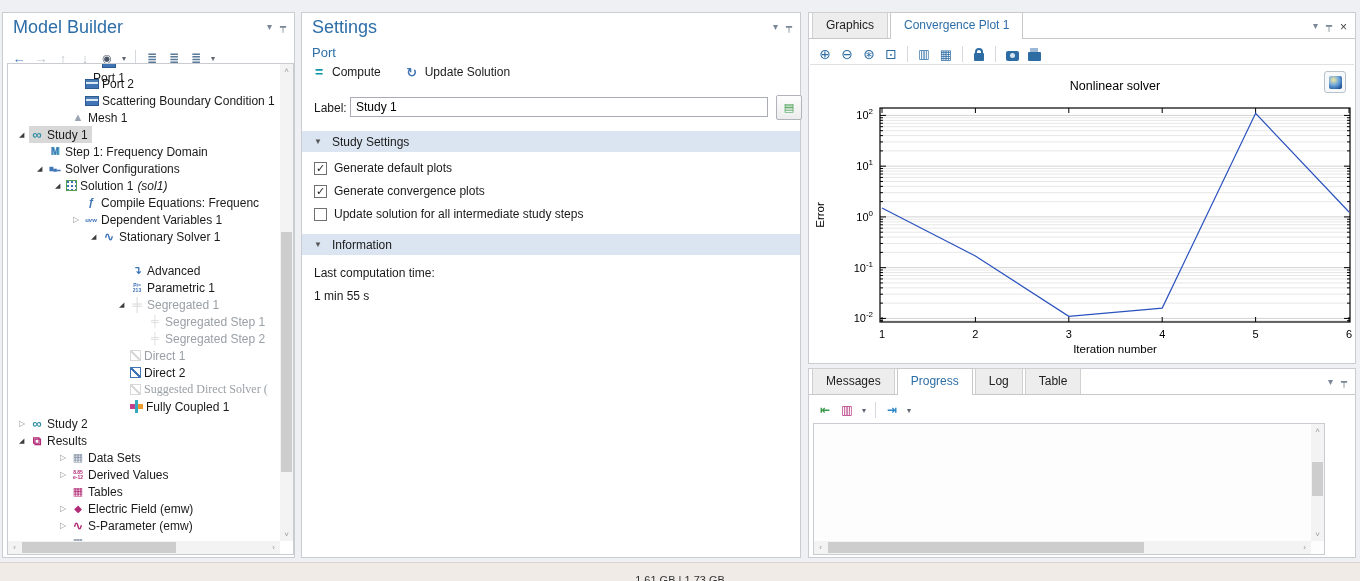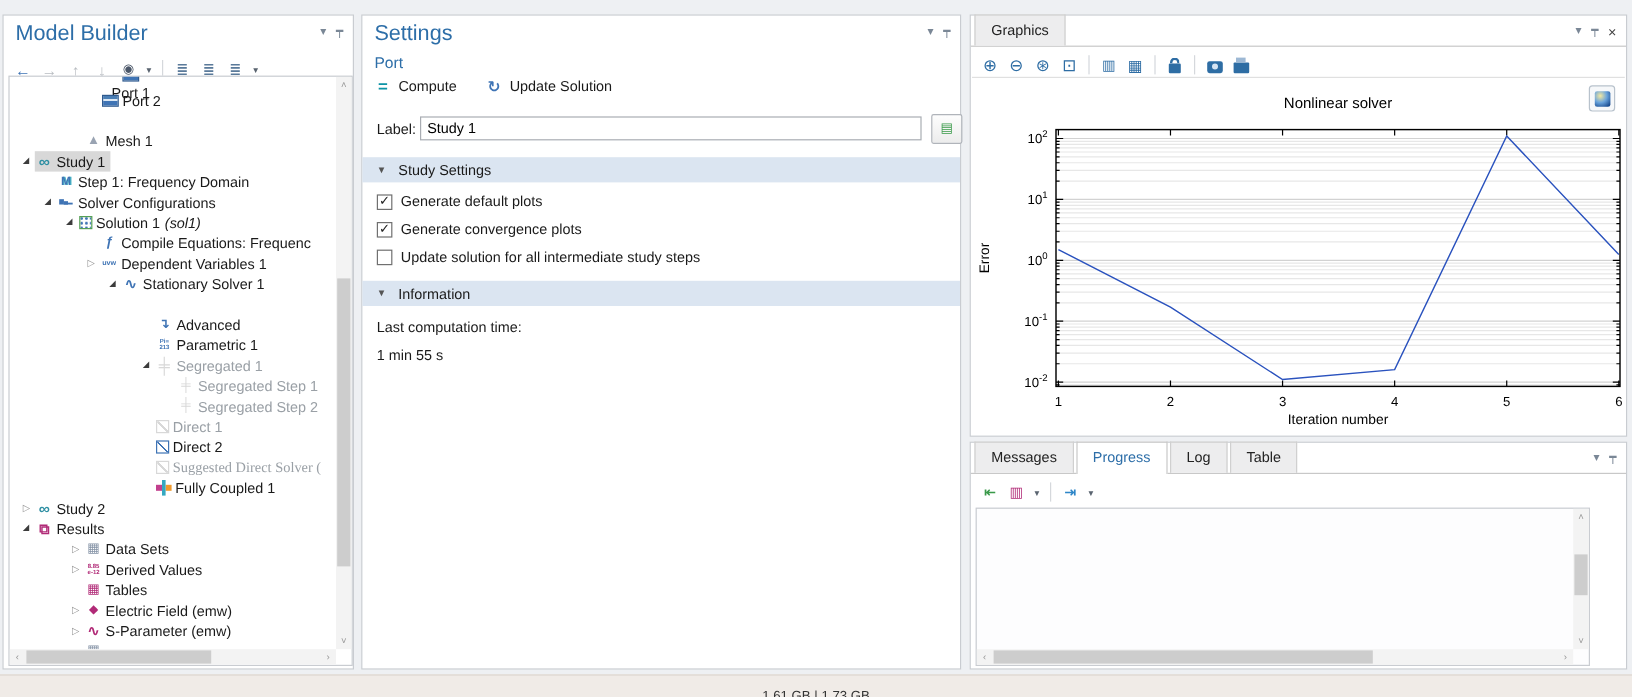--- a/index.html
+++ b/index.html
@@ -116,20 +116,26 @@
             <span class="icon b-port"></span>
             <span>Port 1</span>
           </span>
         </div>
         <div class="trow" style="top: 17px;">
           <span class="twrap" style="left: 76px;">
             <span class="icon b-port"></span>
             <span>Port 2</span>
           </span>
         </div>
+        <div class="trow" style="top: 34px;">
+          <span class="twrap" style="left: 76px;">
+            <span class="icon b-port"></span>
+            <span>Scattering Boundary Condition 1</span>
+          </span>
+        </div>
         <div class="trow" style="top: 51px;">
           <span class="twrap" style="left: 62px;">
             <span class="icon" style="color: rgb(153, 163, 178); font-size: 11px;">▲</span>
             <span>Mesh 1</span>
           </span>
         </div>
         <div class="trow sel" style="top: 68px;">
           <span class="texp open" style="left: 11px;">◢</span>
           <span class="twrap" style="left: 21px;">
             <span class="icon" style="color: rgb(46, 143, 163); font-size: 13px; font-weight: bold;">∞</span>
@@ -347,20 +353,21 @@
     <span class="tri">▼</span>
     <span>Information</span>
   </div>
   <div style="position:absolute;left:12px;top:253px">Last computation time:</div>
   <div style="position:absolute;left:12px;top:276px">1 min 55 s</div>
 </section>
 
 <section class="panel" id="graphics" style="left:808px;top:12px;width:548px;height:352px">
   <div class="tabbar">
     <div class="tab">Graphics</div>
+    <div class="tab active">Convergence Plot 1</div>
     <span class="hicons" style="top:7px">
       <span>▾</span>
       <span>┯</span>
       <span style="font-size:12px;color:#444">×</span>
     </span>
   </div>
   <div class="tbar" id="gfx-toolbar" style="margin-top:28px">
       <span class="tbi">
         <span class="icon" style="color: rgb(46, 109, 164); font-size: 14px;">⊕</span>
       </span>

